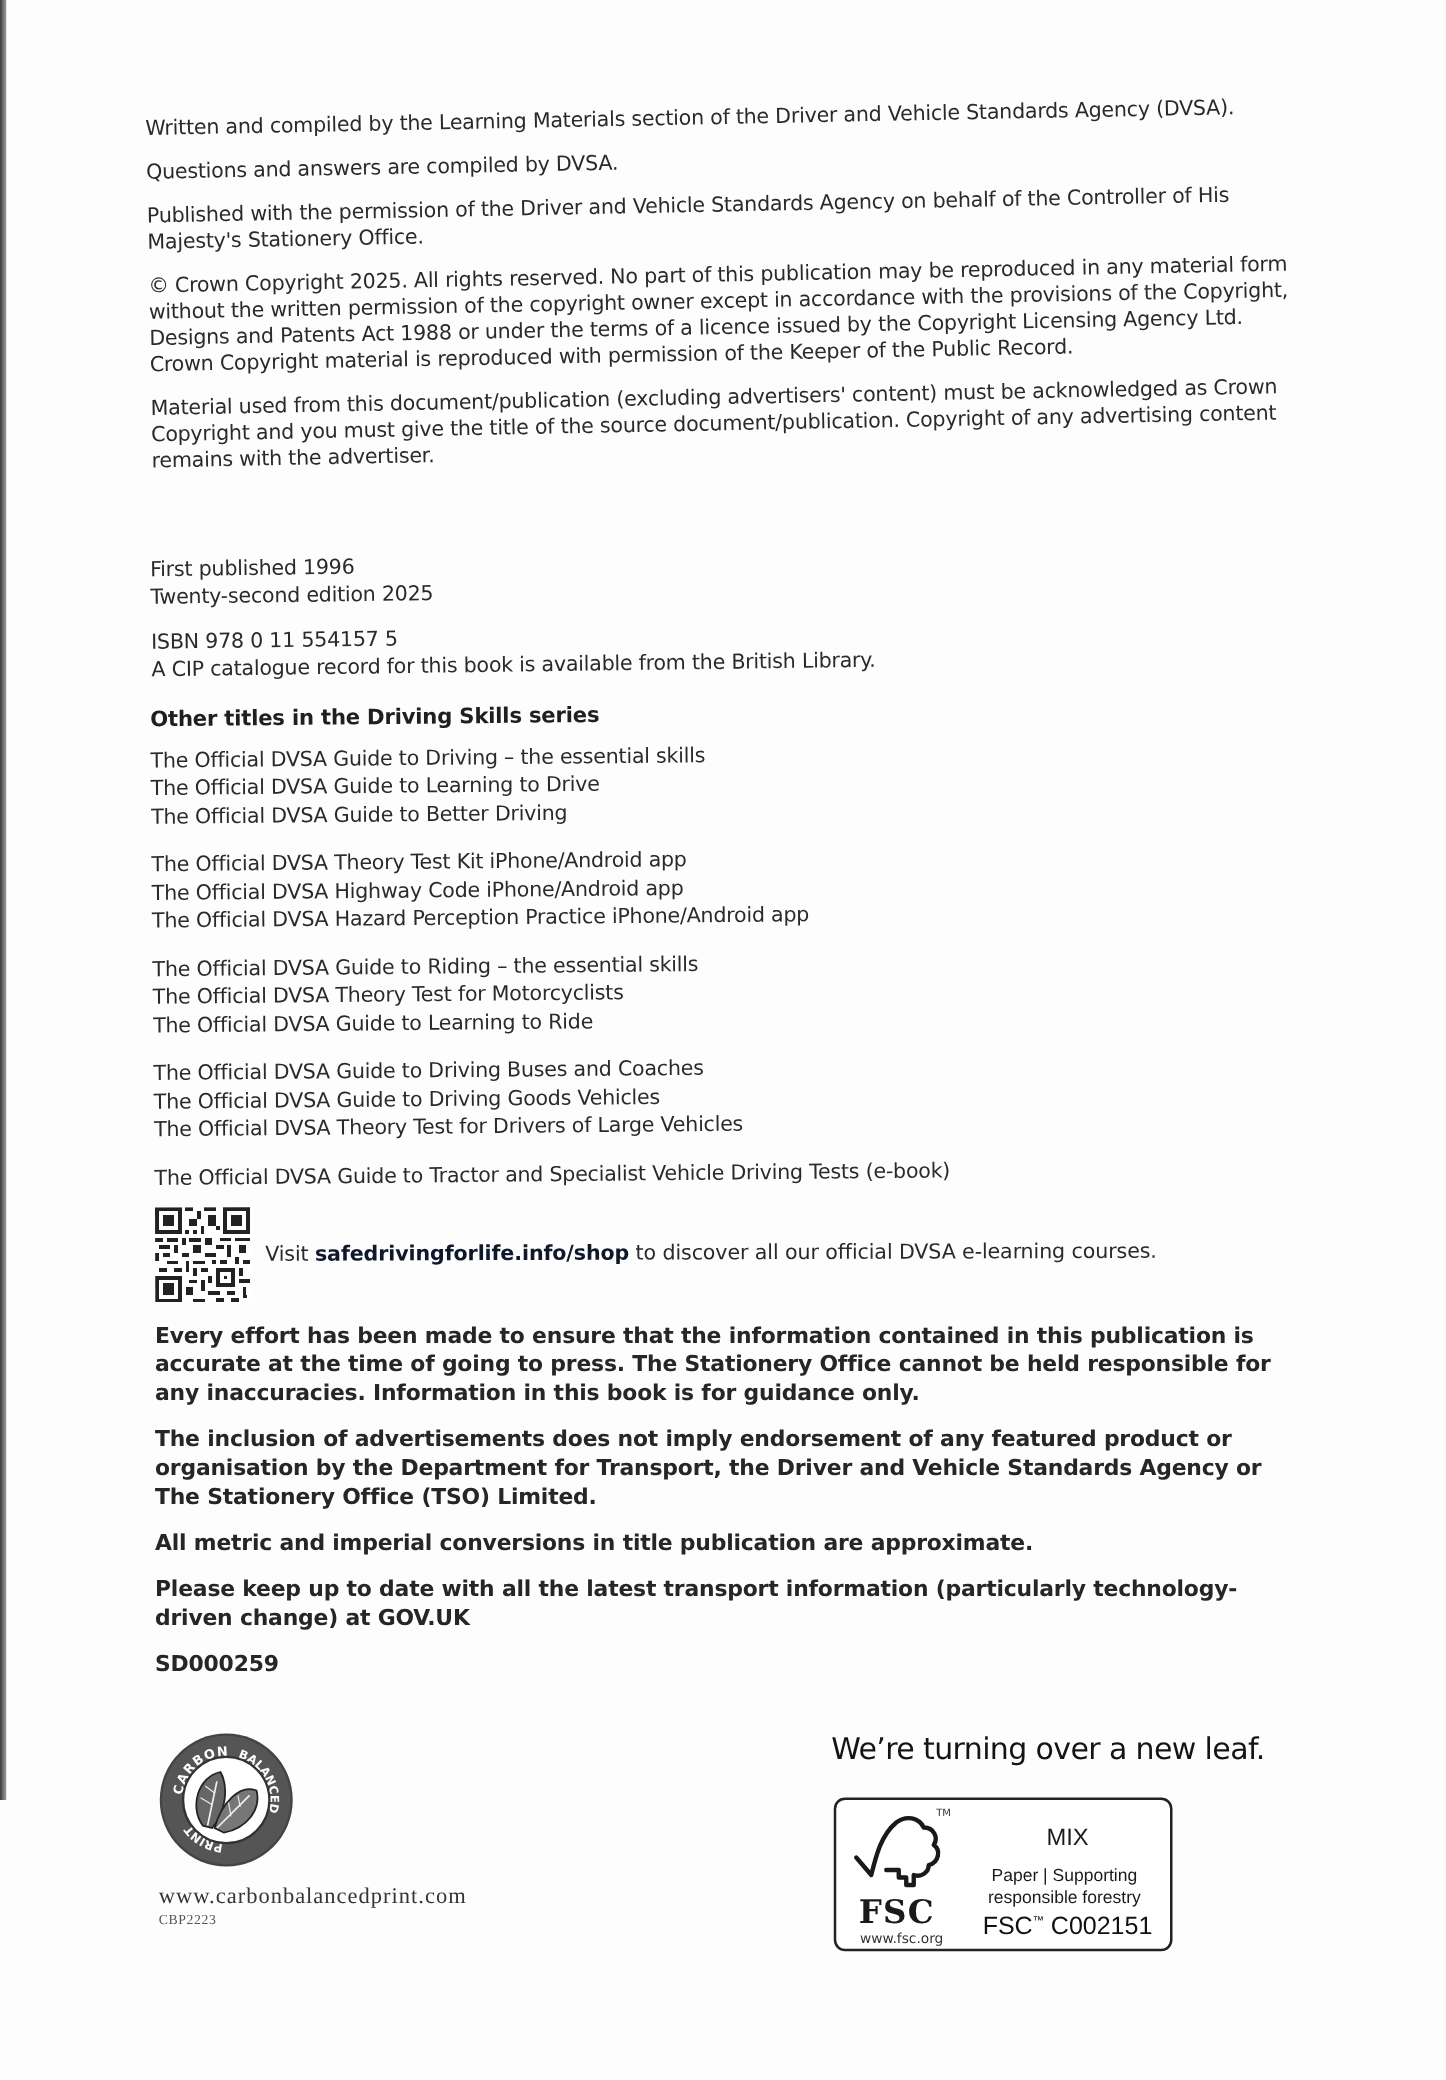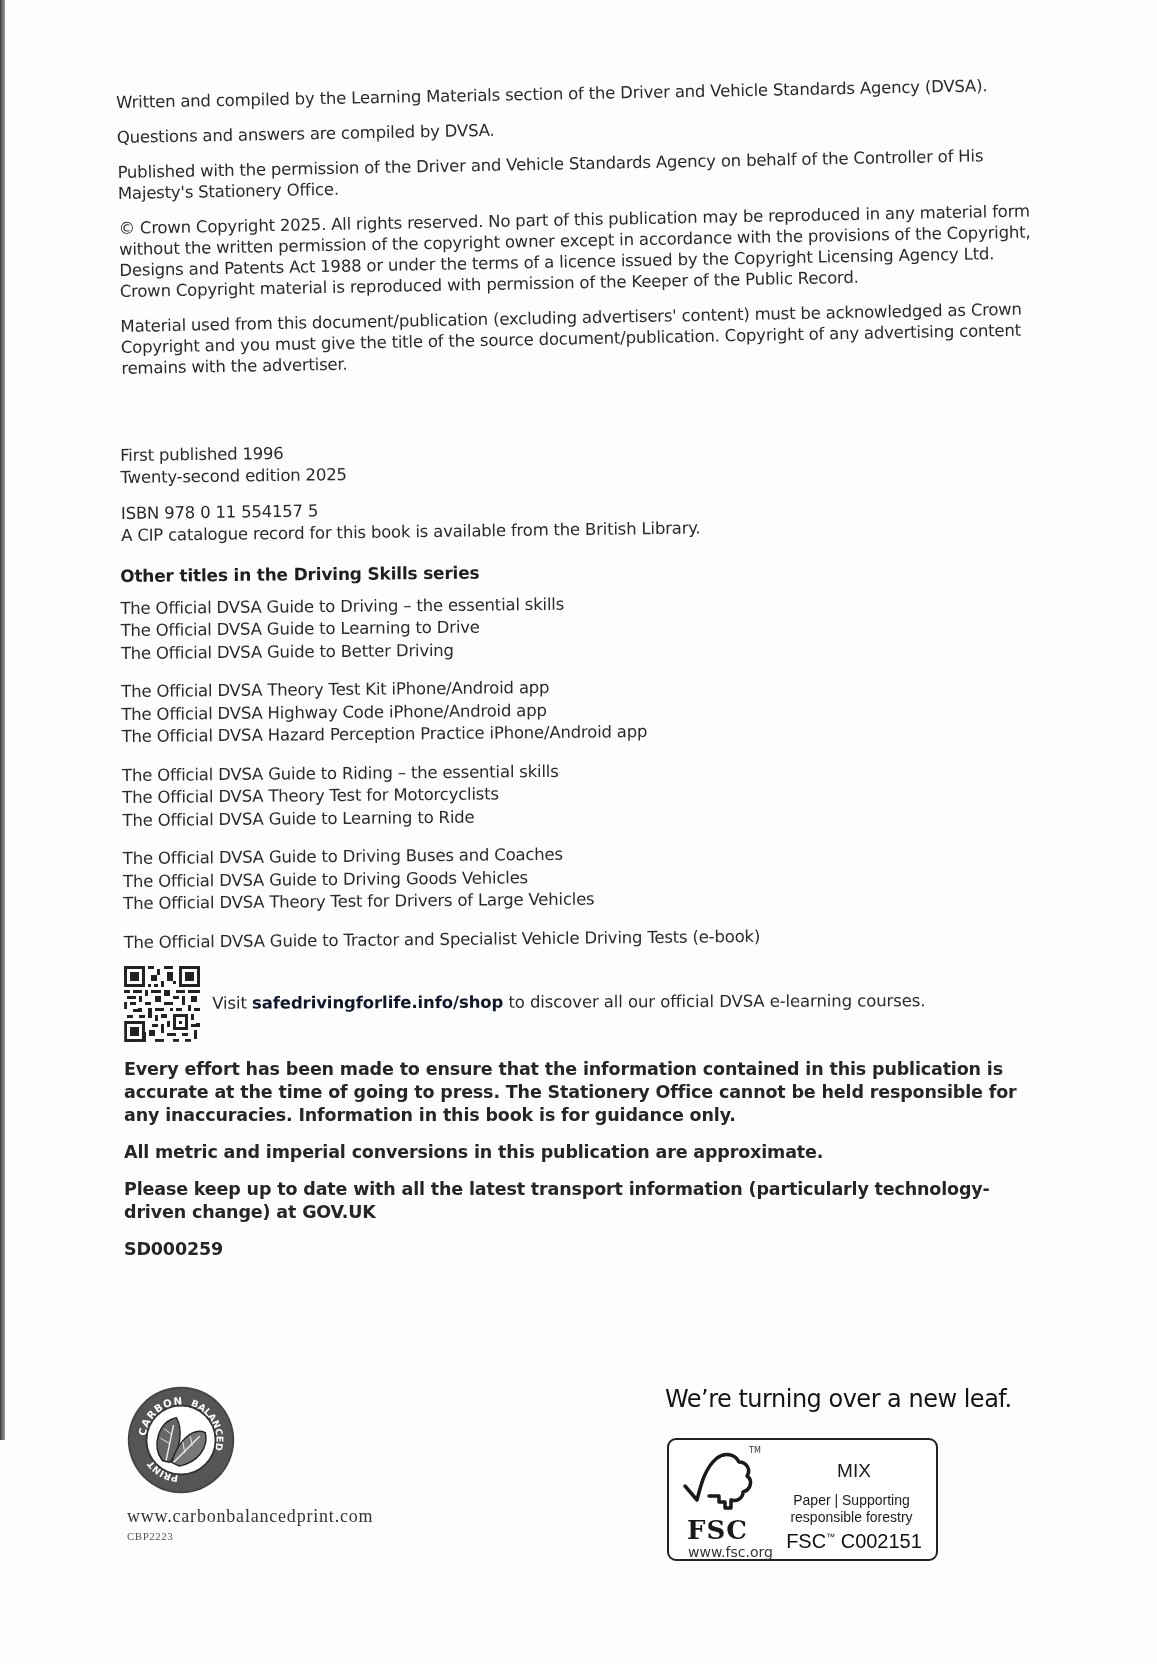--- a/index.html
+++ b/index.html
@@ -75,21 +75,21 @@
   }
   .fsc-box {
     position: absolute; left: 667px; top: 1438px; width: 267px; height: 119px;
     border: 2px solid #222; border-radius: 9px; background: #fff;
   }
   .fsc-logo { position: absolute; left: 10px; top: 6px; width: 82px; height: 76px; }
   .fsc-word {
     position: absolute; left: 18px; top: 75px; font-family: "DejaVu Serif", serif;
     font-size: 26px; font-weight: bold; color: #1a1a1a; letter-spacing: 1px;
   }
-  .fsc-url { position: absolute; left: 19px; top: 104px; font-size: 14px; color: #333; }
+  .fsc-url { position: absolute; left: 19px; top: 104px; font-size: 11px; color: #333; }
   .fsc-tm { position: absolute; left: 80px; top: 6px; font-size: 8px; color: #333; }
   .fsc-mix { position: absolute; left: 110px; top: 20px; width: 150px; text-align: center; font-size: 19px; color: #1a1a1a; font-family: Liberation Sans, sans-serif; }
   .fsc-desc { position: absolute; left: 100px; top: 52px; width: 165px; text-align: center; font-size: 14px; line-height: 17px; color: #1a1a1a; font-family: Liberation Sans, sans-serif; }
   .fsc-license { position: absolute; left: 105px; top: 90px; width: 160px; text-align: center; font-size: 20px; color: #111; font-family: "Liberation Sans", sans-serif; white-space: nowrap; }
   .fsc-license sup { font-size: 9px; }
 </style>
 </head>
 <body>
 
 <div class="page">
@@ -208,21 +208,22 @@
         <rect x="20" y="24" width="2" height="1"></rect>
       </g>
     </svg>
     <div class="qr-text">
       <span>Visit </span><b>safedrivingforlife.info/shop</b><span> to discover all our official DVSA e-learning courses.</span>
     </div>
   </div>
 
   <div class="block-bottom">
     <p>Every effort has been made to ensure that the information contained in this publication is accurate at the time of going to press. The Stationery Office cannot be held responsible for any inaccuracies. Information in this book is for guidance only.</p>
-    <p>All metric and imperial conversions in this publication are approximate.</p>
+    <p>The inclusion of advertisements does not imply endorsement of any featured product or organisation by the Department for Transport, the Driver and Vehicle Standards Agency or The Stationery Office (TSO) Limited.</p>
+    <p>All metric and imperial conversions in title publication are approximate.</p>
     <p>Please keep up to date with all the latest transport information (particularly technology-driven change) at GOV.UK</p>
     <p>SD000259</p>
   </div>
 
   <div class="wlt">
     <svg class="wlt-badge" viewBox="0 0 120 120">
       <defs>
         <path id="arcTop" d="M 22 60 A 38 38 0 0 1 98 60"></path>
         <path id="arcBottom" d="M 28 78 A 38 38 0 0 0 60 100"></path>
       </defs>

